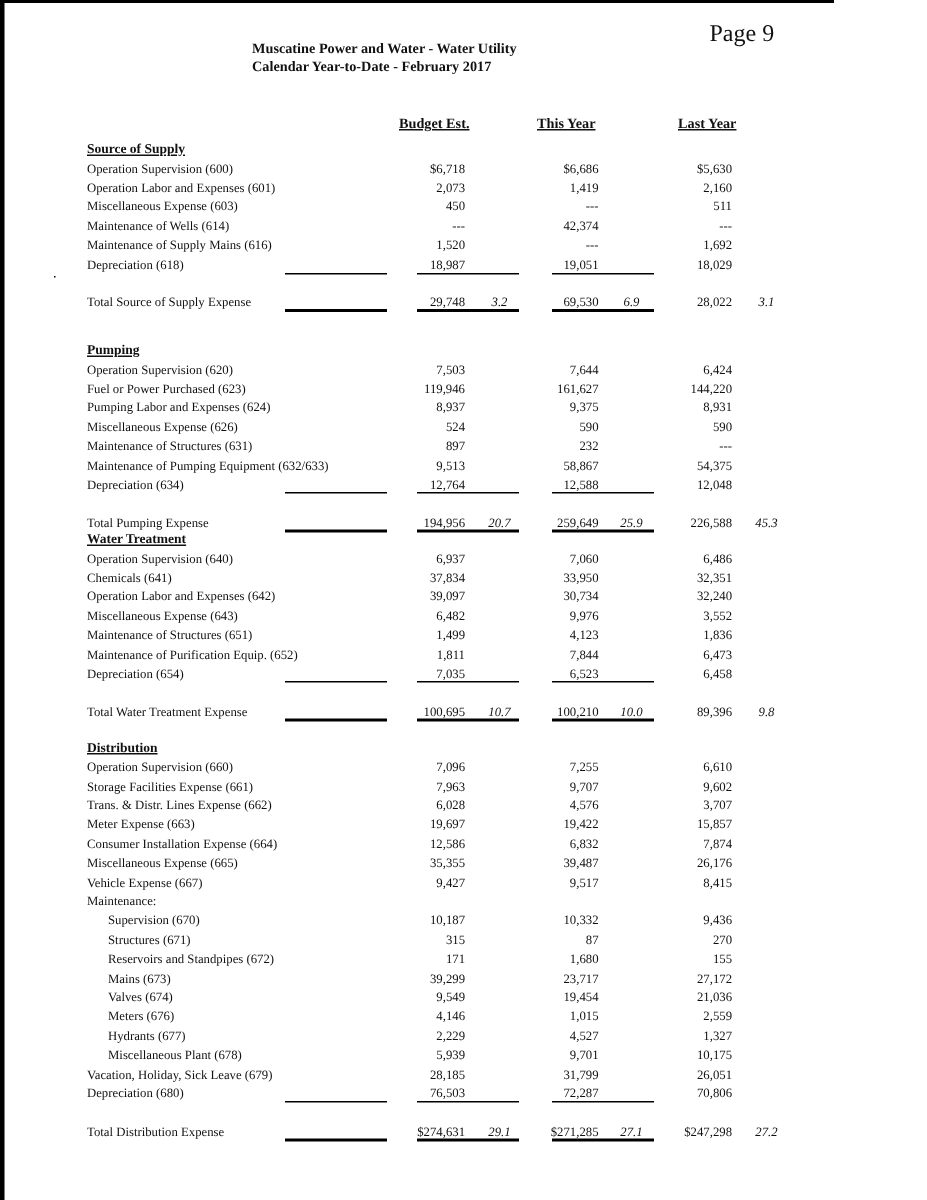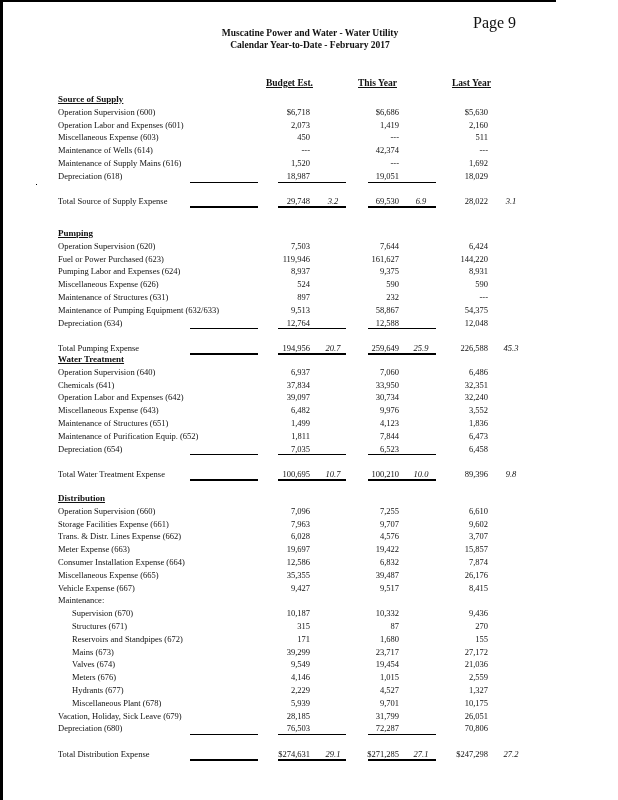--- a/index.html
+++ b/index.html
@@ -1,21 +1,21 @@
 <!DOCTYPE html>
 <html><head>
 <meta charset="utf-8">
 <style>
   html, body { margin:0; padding:0; background:#fff; }
   body { width:618px; height:800px; position:relative; overflow:hidden;
          font-family:"Liberation Serif", "DejaVu Serif", serif; color:#111; }
   .edge-left { position:absolute; left:0; top:0; width:3px; height:800px; background:#000; }
   .edge-top { position:absolute; left:0; top:0; width:556px; height:2px; background:#000; }
   .page-num { position:absolute; left:473px; top:14px; font-size:16px; }
-  .titles { position:absolute; left:180px; top:27px; width:260px; text-align:center;
+  .titles { position:absolute; left:168px; top:27px; width:260px; text-align:left;
             font-weight:bold; font-size:9.5px; line-height:12px;font-family:Liberation Serif, serif; }
   .colhead { position:absolute; top:78px; font-weight:bold; font-size:9.5px; text-decoration:underline; }
   .row { position:absolute; left:58px; height:12px; font-size:8.5px; line-height:12px; white-space:nowrap; }
   .lbl { position:absolute; left:0; top:0; }
   .lbl.indent { left:14px; }
   .sec { font-weight:bold; text-decoration:underline; font-size:9px; }
   .num { position:absolute; top:0; text-align:right; width:70px; }
   .c1 { left:182px; }
   .c2 { left:271px; }
   .c3 { left:360px; }

